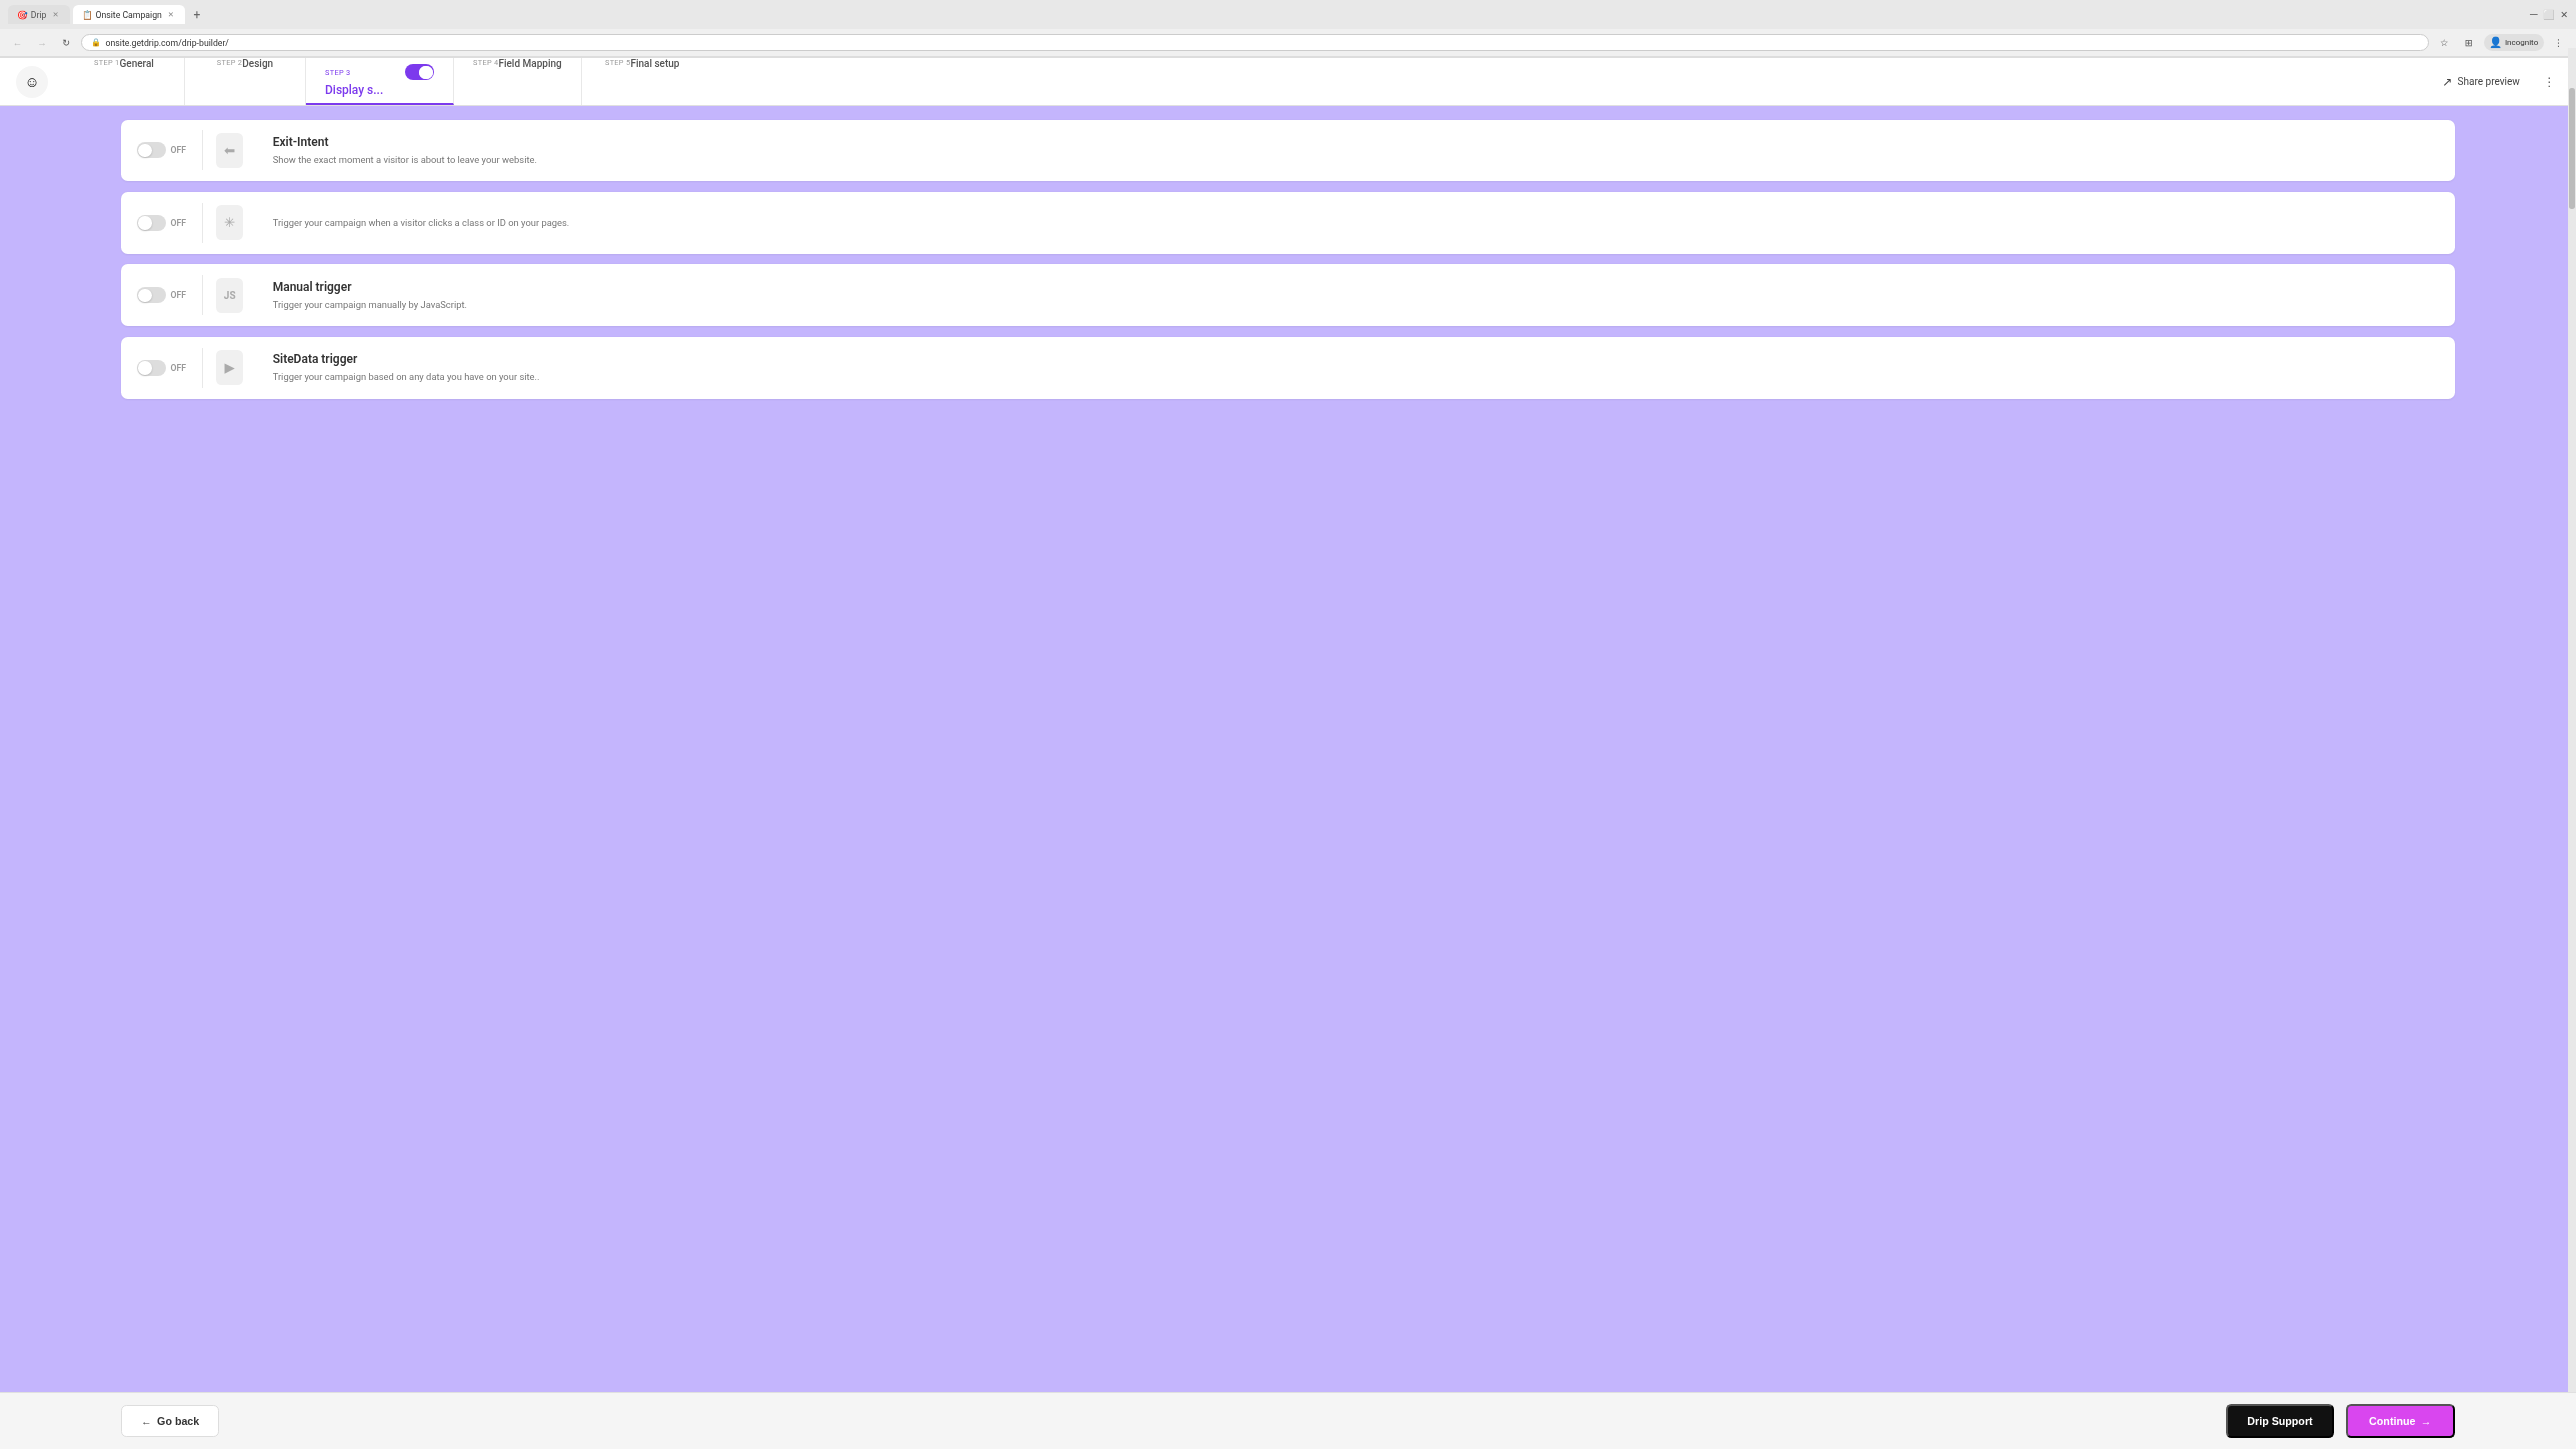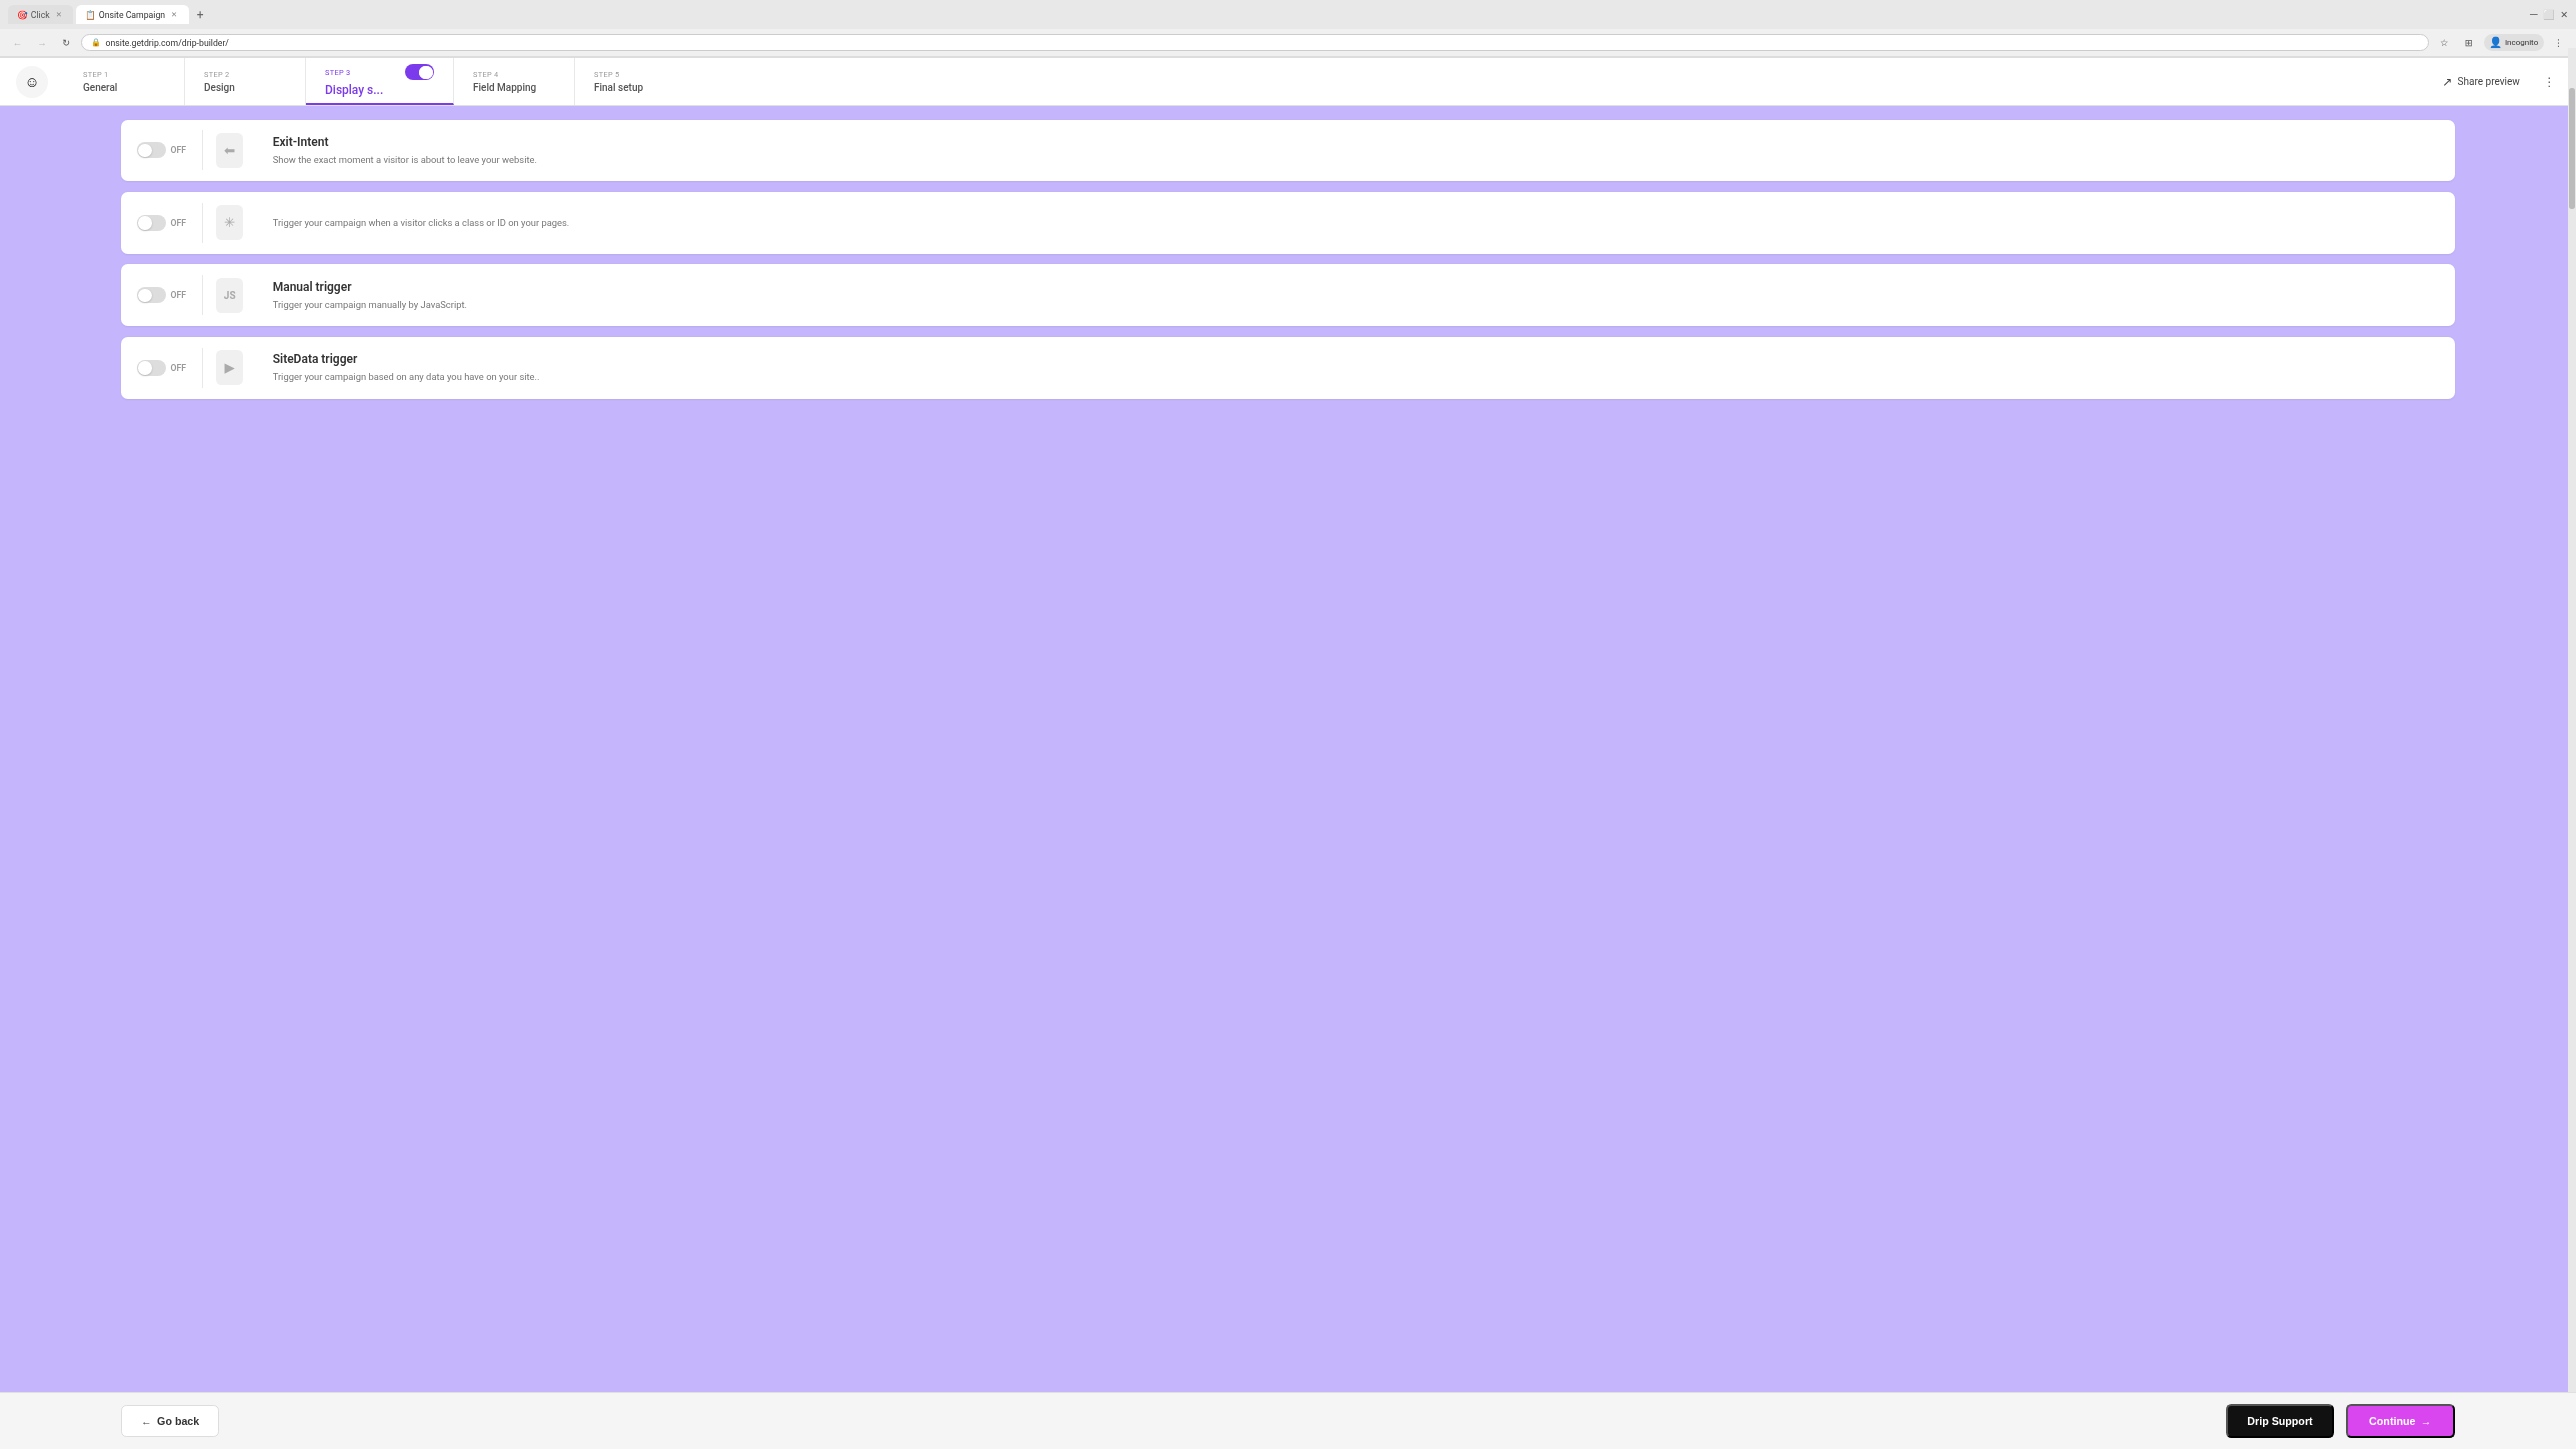--- a/index.html
+++ b/index.html
@@ -136,21 +136,20 @@
       flex-shrink: 0;
     }
     .steps-nav {
       display: flex;
       align-items: stretch;
       flex: 1;
       height: 100%;
     }
     .step-item {
       display: flex;
-      flex-direction: column;
       justify-content: center;
       padding: 0 19px;
       border-right: 0.7px solid #e8e8e8;
       cursor: pointer;
       position: relative;
       min-width: 121px;
     }
     .step-item:last-child { border-right: none; }
     .step-label {
       font-size: 7.4px;
@@ -423,21 +422,21 @@
     }
   </style>
 </head>
 <body>
 
 <div class="browser-chrome">
   <div class="browser-titlebar">
     <div class="browser-tabs">
       <div class="browser-tab">
         <span class="tab-favicon">🎯</span>
-        <span>Click</span>
+        <span>Drip</span>
         <span class="tab-close">✕</span>
       </div>
       <div class="browser-tab active">
         <span class="tab-favicon">📋</span>
         <span>Onsite Campaign</span>
         <span class="tab-close">✕</span>
       </div>
       <span class="tab-new">+</span>
     </div>
     <div style="margin-left:auto;display:flex;align-items:center;gap:5.4px;">

